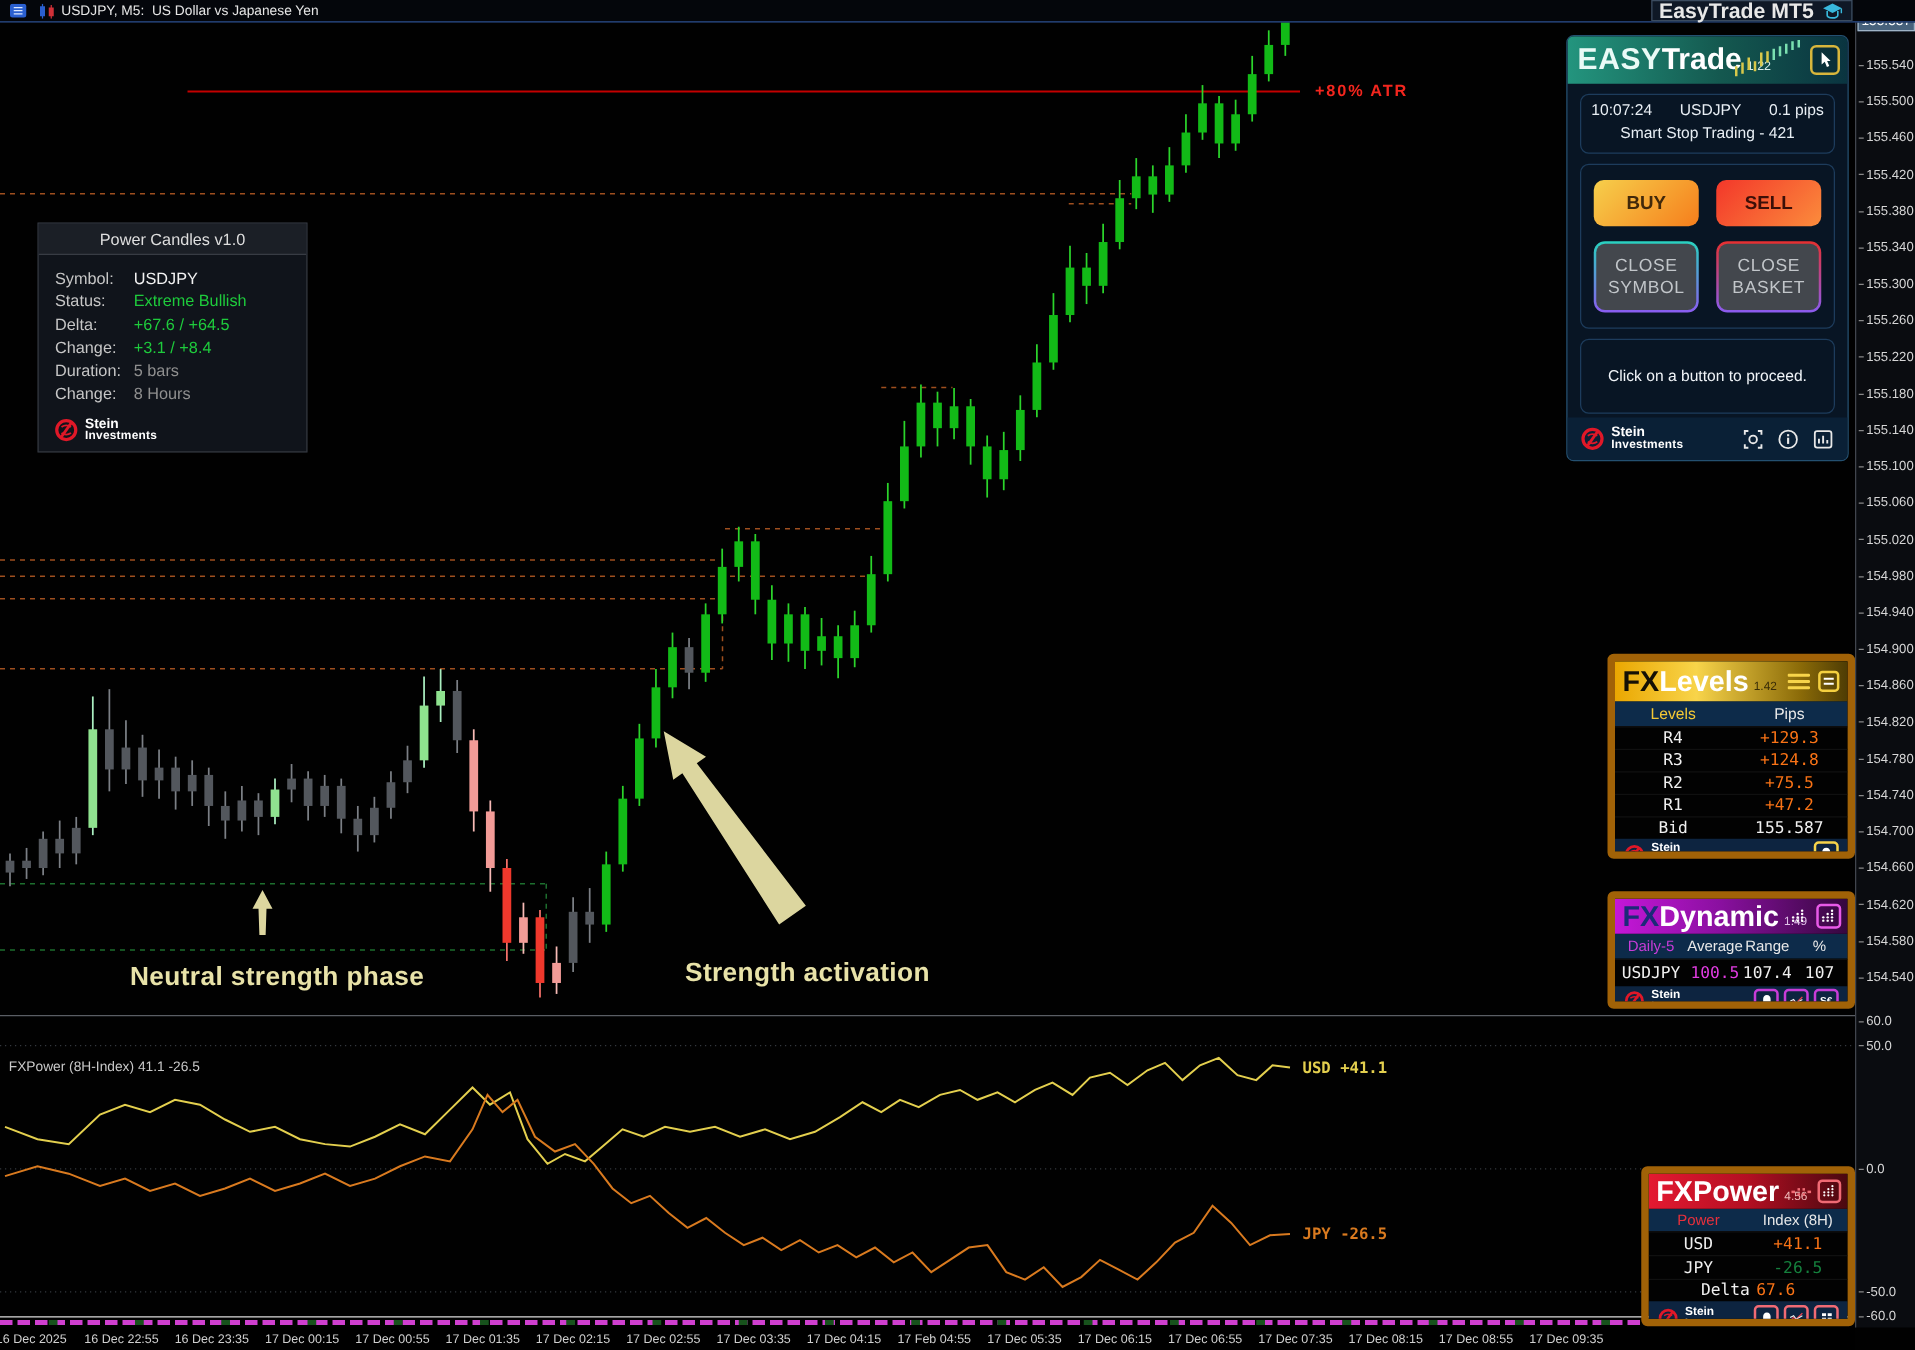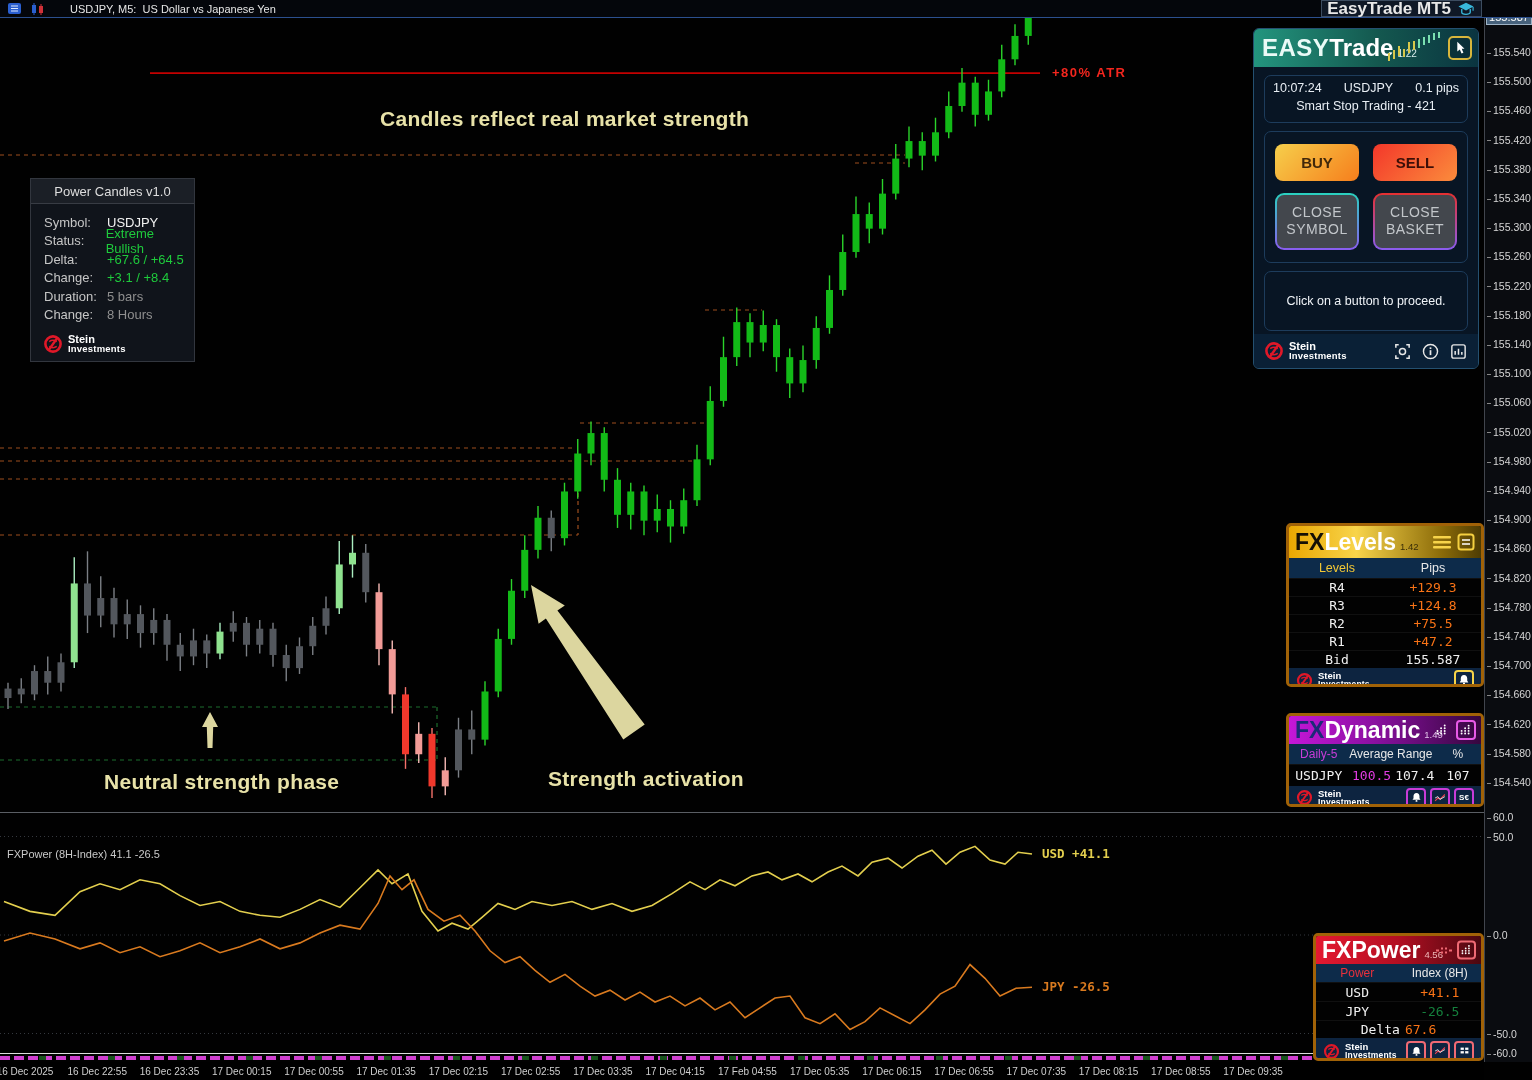--- a/index.html
+++ b/index.html
@@ -4,21 +4,21 @@
 <style>
   * { margin:0; padding:0; box-sizing:border-box; }
   html,body { width:1532px; height:1080px; background:#000; overflow:hidden;
     font-family:"Liberation Sans", sans-serif; }
   #stage { position:relative; width:1532px; height:1080px; background:#010101; }
 
   
   #topbar { position:absolute; left:0; top:0; width:1532px; height:18px; background:#04060b;
     border-bottom:1px solid #2b4f8e; z-index:6; display:flex; align-items:center; }
   #topbar .ticon { display:inline-flex; margin-left:8px; }
-  #topbar-title { color:#e6e6e6; font-size:11px; margin-left:25px; white-space:pre; }
+  #topbar-title { color:#e6e6e6; font-size:11px; margin-left:4px; white-space:pre; }
   #platform-badge { position:absolute; right:50px; top:0px; height:17px; background:#0f1826;
     border:1px solid #3c4c60; display:flex; align-items:center; padding:0 5px; gap:5px; }
   #platform-badge span { color:#e8e8e8; font-size:17px; font-weight:bold; }
 
   
   #price-axis { position:absolute; left:1484px; top:0; width:48px; height:1062px;
     background:#0a0c10; border-left:1px solid #41454d; z-index:4; }
   .ptick { position:absolute; left:2px; color:#d6d6d6; font-size:10.5px; white-space:nowrap; }
   .ptick i { display:inline-block; width:4px; height:1px; background:#888; vertical-align:middle; margin-right:2px; }
   #cur-price-box { position:absolute; left:1px; top:9px; width:46px; height:16px; background:#47627c;
@@ -36,21 +36,21 @@
   #anno-activation { left:548px; top:767px; font-size:21px; }
   #anno-atr { left:1052px; top:65px; color:#f3261e; font-size:13px; font-weight:bold; letter-spacing:1.5px; z-index:2; position:absolute; }
   #sub-label { position:absolute; left:7px; top:848px; color:#c9c9c9; font-size:11px; z-index:2; }
 
   
   .brand { display:flex; align-items:center; gap:5px; }
   .brand .bt { color:#fff; font-weight:bold; line-height:9px; font-size:11px; }
   .brand .bt small { font-size:9.5px; letter-spacing:.2px; }
 
   
-  #pc-panel { position:absolute; left:30px; top:178px; width:165px; height:184px; z-index:5;
+  #pc-panel { position:absolute; left:30px; top:178px; width:216px; height:184px; z-index:5;
     background:rgba(17,21,28,.96); border:1px solid #32363e; }
   #pc-head { height:25px; background:#1b1f26; border-bottom:1px solid #383c44; display:flex;
     align-items:center; justify-content:center; color:#dedede; font-size:13px; }
   .pc-row { display:flex; padding:0 0 0 13px; height:18.5px; align-items:center; font-size:13px; }
   .pc-row .l { width:63px; color:#c6c6c6; }
   .pc-row .v.white { color:#f2f2f2; } .pc-row .v.green { color:#1ecb3c; } .pc-row .v.gray { color:#8f8f8f; }
   #pc-brand { margin:10px 0 0 12px; }
 
   
   #et-panel { position:absolute; left:1253px; top:28px; width:226px; height:341px; z-index:5;
@@ -77,21 +77,21 @@
   #gb-bas { background:linear-gradient(180deg,#e63030,#8a5cf0); }
   .et-close { width:100%; height:100%; border-radius:7px; background:#43474d; color:#c2c6ca;
     display:flex; flex-direction:column; align-items:center; justify-content:center; font-size:14px;
     letter-spacing:.5px; line-height:17px; cursor:pointer; }
   #et-msg { height:60px; display:flex; align-items:center; justify-content:center; color:#f0f4f8; font-size:12.5px; }
   #et-footer { position:absolute; left:0; bottom:0; width:100%; height:34px; background:#0a2036;
     display:flex; align-items:center; padding:0 10px; justify-content:space-between; }
   #et-footer .ics { display:flex; gap:9px; }
 
   
-  .fx-panel { position:absolute; z-index:5; border-radius:5px; overflow:hidden; border:3px solid #a16207; }
+  .fx-panel { position:absolute; z-index:5; border-radius:5px; overflow:hidden; border:6px solid #a16207; }
   .fx-head { display:flex; align-items:center; padding:0 6px; position:relative; }
   .fx-head .fx { font-weight:bold; font-size:23px; }
   .fx-head .rest { font-weight:bold; font-size:23px; color:#fff; }
   .fx-head .ver { font-size:9.5px; margin:9px 0 0 4px; }
   .fx-thead { background:#0d2b4a; display:grid; align-items:center; font-size:12.5px; color:#e8e8e8; }
   .fx-row { display:grid; align-items:center; background:#020202; color:#f0f0f0;
     font-size:13px; font-family:"DejaVu Sans Mono", monospace; border-top:1px solid #101010; }
   .cc { text-align:center; }
   .fx-foot { background:#0d2440; display:flex; align-items:center; justify-content:space-between; padding:0 7px; }
   .green { color:#f97316; } .redv { color:#15803d; }
@@ -372,21 +372,20 @@
       <line x1="0" y1="1033.5" x2="1484" y2="1033.5" stroke="#34383e" stroke-dasharray="1,3"></line>
       <polyline points="4,901.51 30,911.36 55,915.3 80,891.66 100,883.78 120,889.69 140,879.84 160,883.78 180,895.6 200,905.45 220,901.51 240,911.36 260,915.3 280,917.27 300,909.39 320,899.54 340,907.42 360,887.72 378,869.99 392,883.78 408,873.93 422,911.36 438,931.06 452,923.18 468,929.09 482,917.27 498,903.48 515,909.39 532,901.51 552,905.45 572,901.51 592,909.39 612,903.48 632,911.36 652,905.45 672,893.63 690,881.81 705,889.69 720,879.84 735,885.75 752,875.9 768,871.96 782,879.84 798,873.93 812,881.81 828,871.96 842,866.05 858,875.9 872,862.11 888,858.17 902,868.02 918,856.2 932,850.29 946,864.08 960,852.26 975,846.35 990,860.14 1005,864.08 1018,852.26 1032,854.033" fill="none" stroke="#e3cf4e" stroke-width="1.6"></polyline>
       <text x="1042" y="858.033" fill="#e3cf4e" font-size="12.5px" font-weight="bold" font-family="DejaVu Sans Mono, monospace">USD +41.1</text>
       <polyline points="4,940.91 30,933.03 55,938.94 80,948.79 100,942.88 120,952.73 140,946.82 160,956.67 180,950.76 200,942.88 220,952.73 240,946.82 260,938.94 280,948.79 300,942.88 320,933.03 340,925.15 360,929.09 378,903.48 390,875.9 402,889.69 414,879.84 428,909.39 444,921.21 460,915.3 475,931.06 490,950.76 505,962.58 520,956.67 535,970.46 550,982.28 565,974.4 580,986.22 595,996.07 610,990.16 625,1000.01 640,992.13 655,1001.98 670,996.07 685,1005.92 700,998.04 715,1009.86 730,1001.98 745,1017.74 760,1007.89 775,998.04 790,996.07 805,1017.74 820,1023.65 835,1013.8 850,1029.56 865,1021.68 880,1007.89 895,1015.77 910,1023.65 925,1009.86 940,994.1 955,986.22 970,964.55 985,978.34 1000,996.07 1016,988.19 1032,987.205" fill="none" stroke="#d97a1f" stroke-width="1.6"></polyline>
       <text x="1042" y="991.205" fill="#d97a1f" font-size="12.5px" font-weight="bold" font-family="DejaVu Sans Mono, monospace">JPY -26.5</text>
       <line x1="0" y1="1053.5" x2="1484" y2="1053.5" stroke="#dcdcdc"></line>
       <line x1="0" y1="1058" x2="1484" y2="1058" stroke="#cf3fcf" stroke-width="4" stroke-dasharray="10,4"></line>
       <line x1="0" y1="1058" x2="1484" y2="1058" stroke="#17521c" stroke-width="4" stroke-dasharray="7,62" stroke-dashoffset="30"></line>
     </svg>
 
-  <div class="anno" id="anno-title">Candles reflect real market strength</div>
   <div class="anno" id="anno-neutral">Neutral strength phase</div>
   <div class="anno" id="anno-activation">Strength activation</div>
   <div id="anno-atr">+80% ATR</div>
   <div id="sub-label">FXPower (8H-Index) 41.1 -26.5</div>
 
   <div id="topbar">
     <span class="ticon">
       <svg width="14" height="12">
           <rect x="0" y="0" width="13" height="11" rx="2" fill="#2a5fd0"></rect>
           <path d="M3 3h7M3 5.5h7M3 8h7" stroke="#dce8ff" stroke-width="1"></path>

